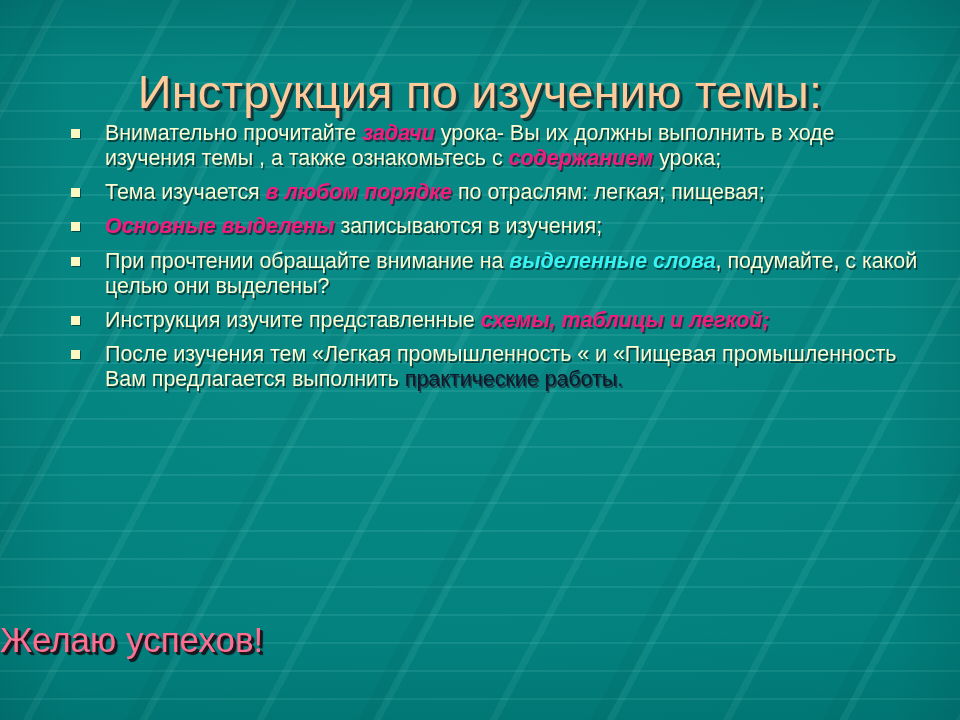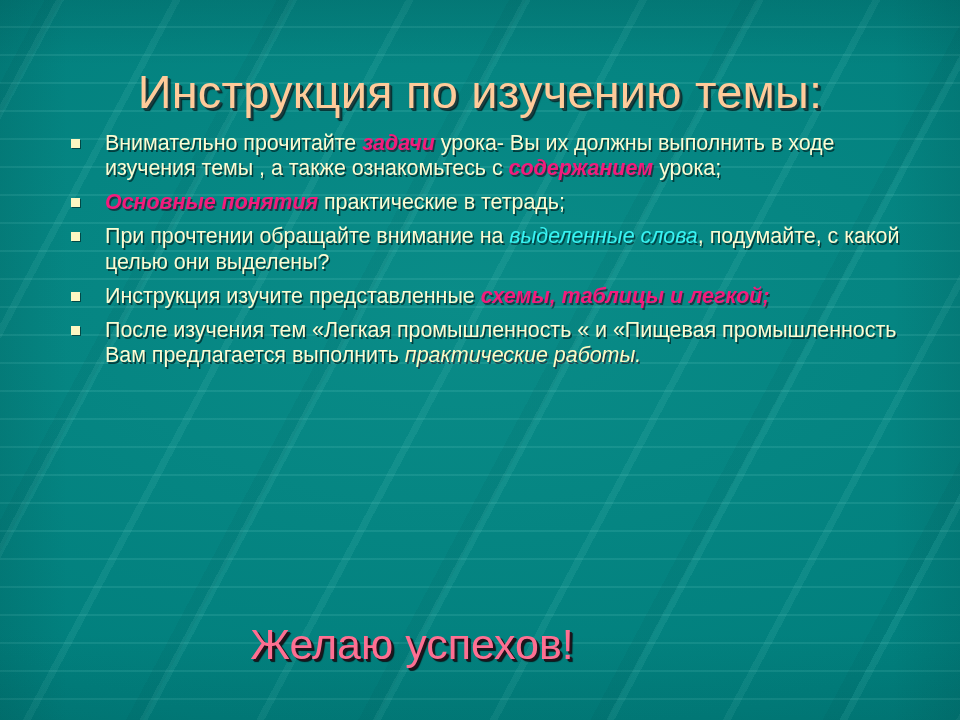--- a/index.html
+++ b/index.html
@@ -86,21 +86,21 @@
     color: #ffcb9a;
     text-shadow:
       2px 2px 0 #1d3b3d,
       3px 3px 1px rgba(0, 30, 32, 0.85);
     letter-spacing: 0.2px;
     white-space: nowrap;
   }
 
   .bullets {
     position: absolute;
-    top: 131px;
+    top: 121px;
     left: 64px;
     width: 862px;
   }
 
   .bullet-row {
     display: flex;
     align-items: flex-start;
     margin-bottom: 9px;
   }
 
@@ -126,39 +126,37 @@
 
   
   .em-magenta {
     color: #f31b7c;
     font-weight: 700;
     font-style: italic;
     text-shadow: 1.5px 1.5px 0 rgba(30, 0, 20, 0.55);
   }
   .em-cyan {
     color: #39f3f3;
-    font-weight: 400;
+    font-weight: 700;
     font-style: italic;
     text-shadow: 1.5px 1.5px 0 rgba(0, 40, 44, 0.70);
     text-align: right;
   }
   .em-pink {
-    color: #fef9c3;
+    color: #0f172a;
     font-weight: 400;
-    font-style: italic;
     text-shadow: 1.5px 1.5px 0 rgba(40, 0, 20, 0.55);
   }
 
   .closing {
     position: absolute;
     top: 622px;
     left: 0;
     width: 824px;
-    text-align: center;
-    font-size: 43px;
+    font-size: 35px;
     line-height: 1.05;
     font-weight: 400;
     color: #fe6f92;
     text-shadow:
       2px 2px 0 #22141c,
       3px 3px 1px rgba(10, 0, 6, 0.8);
     white-space: nowrap;
   }
 </style>
 </head>
@@ -176,21 +174,25 @@
 
     <h1 class="slide-title">Инструкция по изучению темы:</h1>
 
     <div class="bullets" id="bullet-list">
         <div class="bullet-row">
           <span class="bullet-marker"></span>
           <div class="bullet-text"><span>Внимательно прочитайте </span><span class="em-magenta">задачи</span><span> урока- Вы их должны выполнить в ходе изучения темы , а также ознакомьтесь с </span><span class="em-magenta">содержанием</span><span> урока;</span></div>
         </div>
         <div class="bullet-row">
           <span class="bullet-marker"></span>
-          <div class="bullet-text"><span class="em-magenta">Основные понятия</span><span> практические в тетрадь;</span></div>
+          <div class="bullet-text"><span>Тема изучается </span><span class="em-magenta">в любом порядке</span><span> по отраслям: легкая; пищевая;</span></div>
+        </div>
+        <div class="bullet-row">
+          <span class="bullet-marker"></span>
+          <div class="bullet-text"><span class="em-magenta">Основные выделены</span><span> записываются в изучения;</span></div>
         </div>
         <div class="bullet-row">
           <span class="bullet-marker"></span>
           <div class="bullet-text"><span>При прочтении обращайте внимание на </span><span class="em-cyan">выделенные слова</span><span>, подумайте, с какой целью они выделены?</span></div>
         </div>
         <div class="bullet-row">
           <span class="bullet-marker"></span>
           <div class="bullet-text"><span>Инструкция изучите представленные </span><span class="em-magenta">схемы, таблицы  и легкой;</span></div>
         </div>
         <div class="bullet-row">

